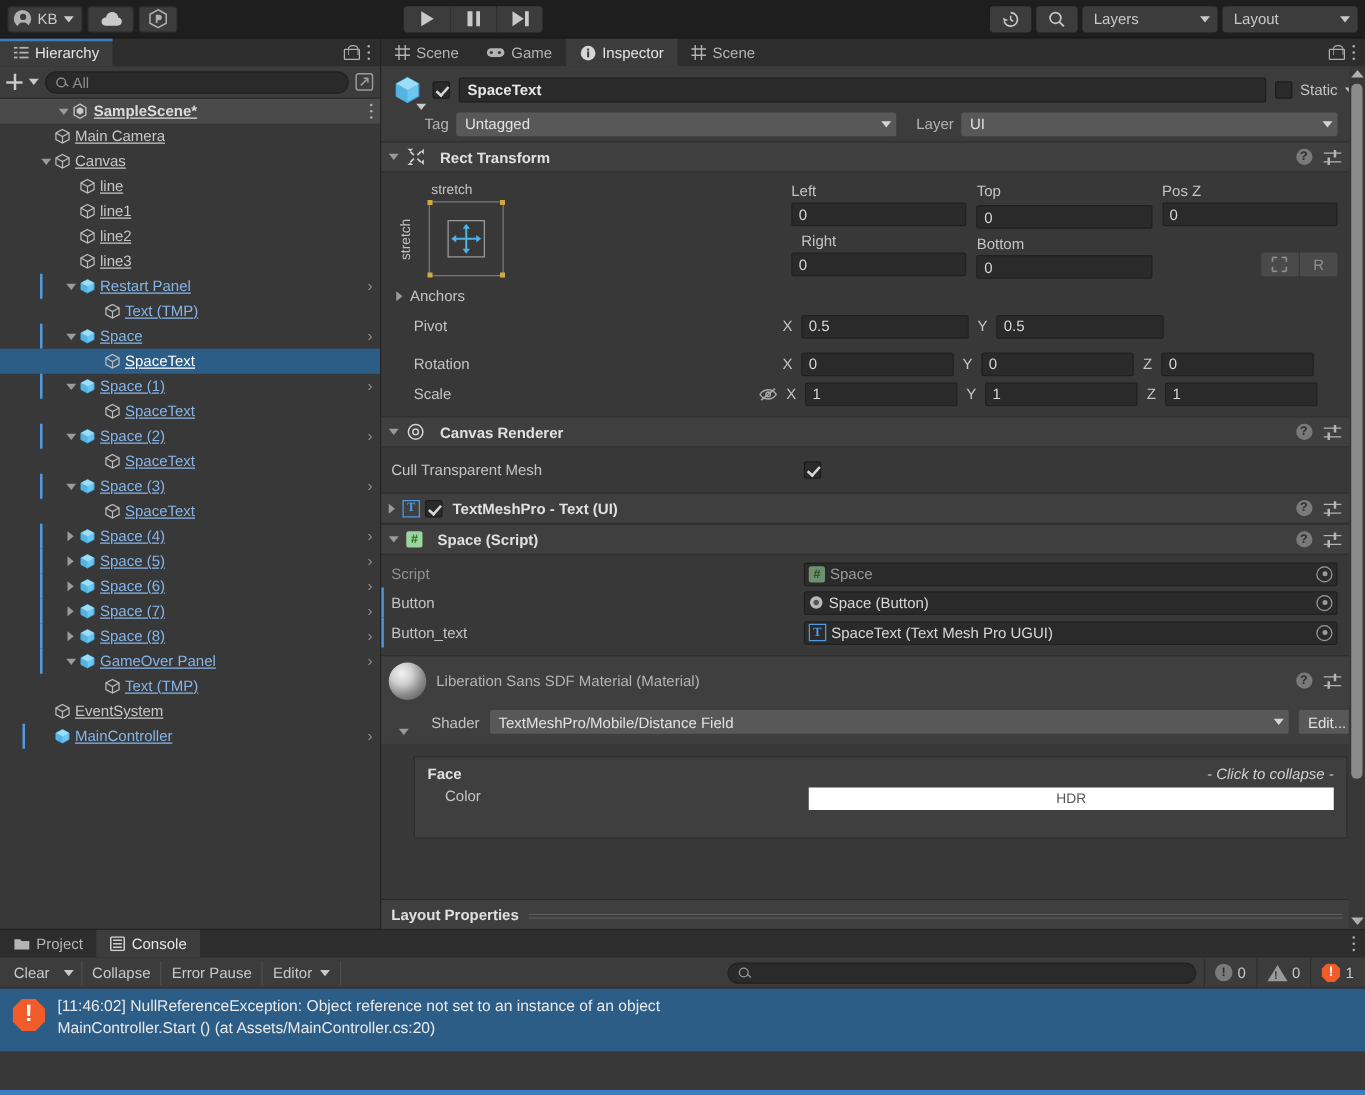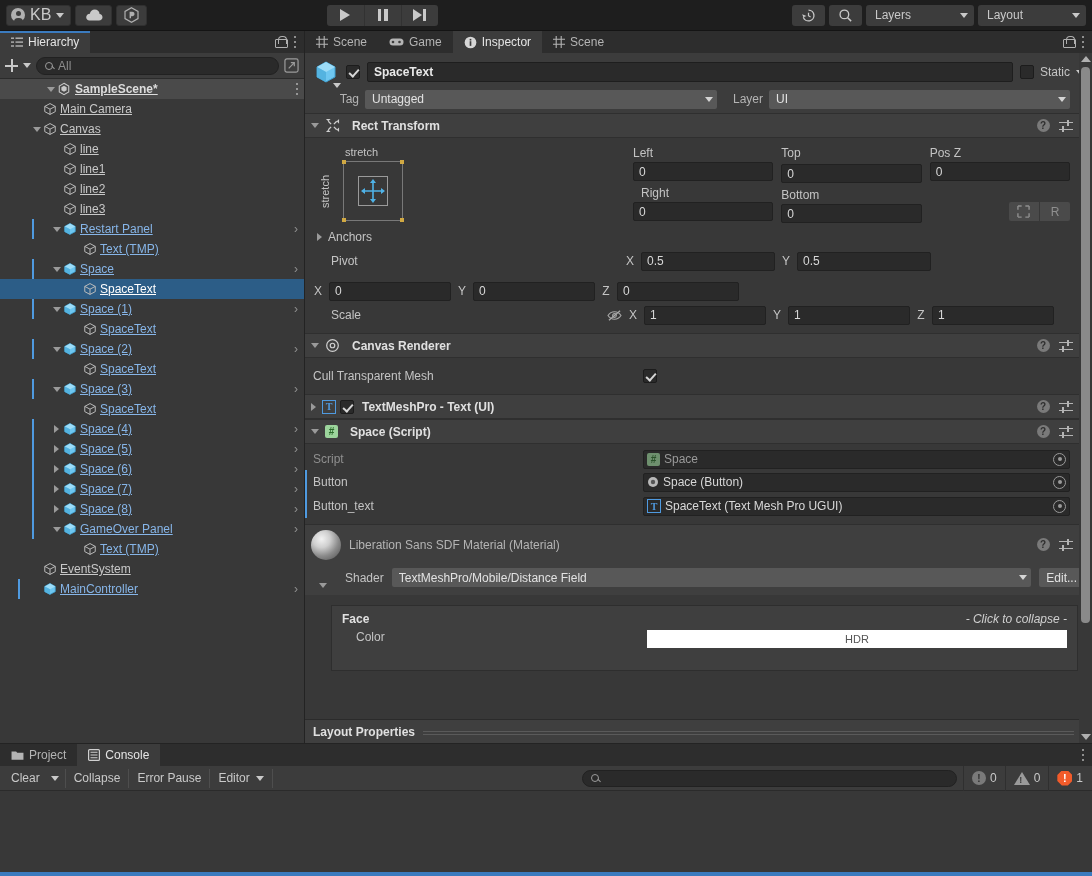--- a/index.html
+++ b/index.html
@@ -18,21 +18,21 @@
   #top-toolbar {
     height: 31px; background: #1e1e1e;
     display: flex; align-items: center;
     padding: 0 6px; gap: 4px;
     border-bottom: 1px solid #141414;
   }
   .tb-btn {
     height: 21px; background: #3c3c3c; border: 1px solid #303030;
     border-radius: 3px; display: flex; align-items: center;
     justify-content: center; padding: 0 7px; color: #c9c9c9;
-    gap: 5px; font-size: 16px;
+    gap: 5px; font-size: 12px;
   }
   .account-btn { padding: 0 6px 0 4px; }
   .avatar-circle {
     width: 14px; height: 14px; border-radius: 50%;
     background: #b0b0b0; position: relative; flex: none;
   }
   .avatar-circle::before {
     content:''; position:absolute; width:5px; height:5px; border-radius:50%;
     background:#3c3c3c; left:4.5px; top:2.5px;
   }
@@ -891,20 +891,21 @@
 
         <div class="field-row">
           <span class="f-label" style="width:306px;padding-left:18px">Pivot</span>
           <span class="axis-lbl">X</span>
           <span class="num-field" style="width:134px">0.5</span>
           <span class="axis-lbl">Y</span>
           <span class="num-field" style="width:134px">0.5</span>
         </div>
 
         <div class="field-row" style="margin-top:6px">
+          <span class="f-label" style="width:306px;padding-left:18px">Rotation</span>
           <span class="axis-lbl">X</span>
           <span class="num-field" style="width:122px">0</span>
           <span class="axis-lbl">Y</span>
           <span class="num-field" style="width:122px">0</span>
           <span class="axis-lbl">Z</span>
           <span class="num-field" style="width:122px;margin-right:14px">0</span>
         </div>
 
         <div class="field-row">
           <span class="f-label" style="width:288px;padding-left:18px">Scale</span>
@@ -1138,15 +1139,22 @@
         <span>0</span>
       </span>
       <span class="count-item" style="padding-right:6px">
         <span class="ic-err"></span>
         <span>1</span>
       </span>
     </span>
   </div>
 
   <div class="c-list">
+    <div class="c-entry">
+      <span class="ic-err"></span>
+      <span>
+        <span class="msg" style="display:block">[11:46:02] NullReferenceException: Object reference not set to an instance of an object</span>
+        <span class="msg" style="display:block">MainController.Start () (at Assets/MainController.cs:20)</span>
+      </span>
+    </div>
     <div class="c-bottom-bar"></div>
   </div>
 </div>
 
 </body></html>

